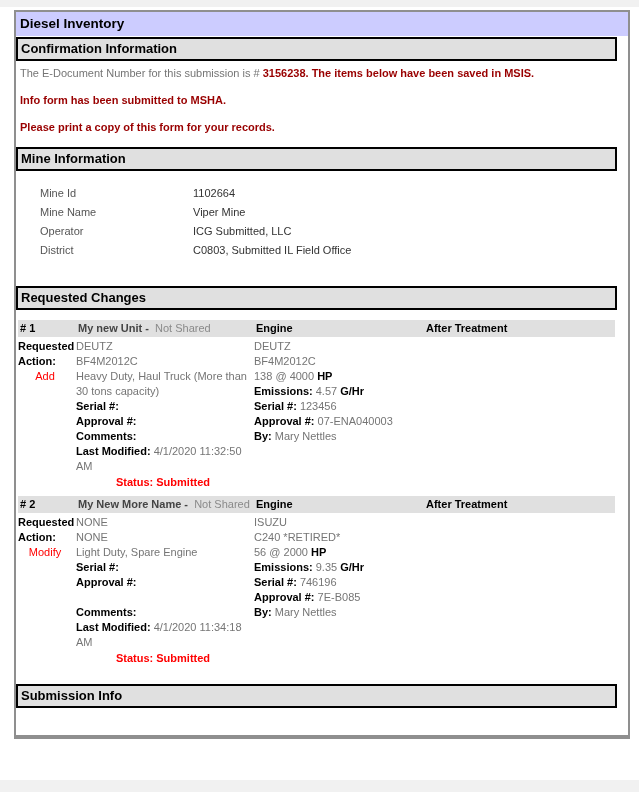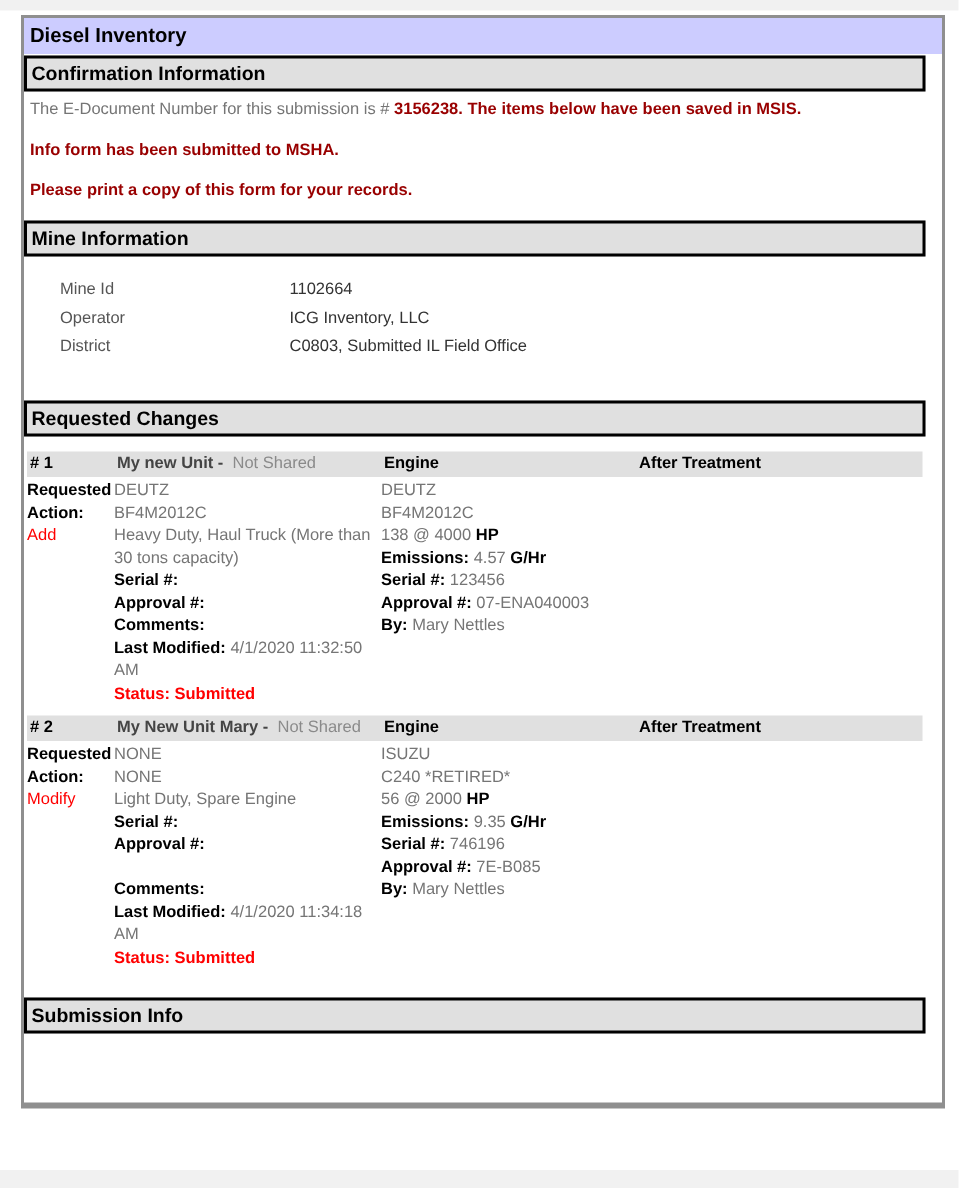--- a/index.html
+++ b/index.html
@@ -42,21 +42,21 @@
     font-weight: bold;
     padding: 2px 3px 3px 3px;
     margin: 1px 11px 0 0;
   }
 
   .conf-body { padding: 5px 8px 0 4px; }
   .conf-body p { margin: 0 0 13px 0; line-height: 14px; }
   .maroon { color: #990000; font-weight: bold; }
   .gray { color: #757575; }
   .bold { font-weight: bold; color: #000; }
-  .red { color: #ff0000; }
+  .red { color: #ff0000; text-align: center; }
 
   .mine-section { margin-top: 13px; }
   .mine-body { padding: 13px 0 6px 24px; }
   .mine-row { line-height: 19px; }
   .mine-label { display: inline-block; width: 153px; color: #555; }
   .mine-value { color: #333; }
 
   .rc-section { margin-top: 20px; }
   .rc-body { padding-top: 10px; }
 
@@ -115,21 +115,24 @@
     </div>
   </div>
 
   <div class="mine-section">
     <div class="section-header">Mine Information</div>
     <div class="mine-body">
       <div class="mine-row">
         <span class="mine-label">Mine Id</span><span class="mine-value">1102664</span>
       </div>
       <div class="mine-row">
-        <span class="mine-label">Operator</span><span class="mine-value">ICG Inventory, LLC</span>
+        <span class="mine-label">Mine Name</span><span class="mine-value">Viper Mine</span>
+      </div>
+      <div class="mine-row">
+        <span class="mine-label">Operator</span><span class="mine-value">ICG Submitted, LLC</span>
       </div>
       <div class="mine-row">
         <span class="mine-label">District</span><span class="mine-value">C0803, Submitted IL Field Office</span>
       </div>
     </div>
   </div>
 
   <div class="rc-section">
     <div class="section-header">Requested Changes</div>
     <div class="rc-body">
@@ -184,21 +187,21 @@
             </td>
             <td></td>
           </tr>
         </tbody>
           </table>
       </div>
 
       <div class="unit-block">
         <div class="unit-header">
           <span class="uh-c1"># 2</span>
-          <span class="uh-c2"><span class="unit-name">My New Unit Mary -</span>&nbsp; <span class="not-shared">Not Shared</span></span>
+          <span class="uh-c2"><span class="unit-name">My New More Name -</span>&nbsp; <span class="not-shared">Not Shared</span></span>
           <span class="uh-c3">Engine</span>
           <span class="uh-c4">After Treatment</span>
         </div>
         <table class="unit-table">
           <colgroup>
               <col class="c1">
               <col class="c2">
               <col class="c3">
               <col class="c4">
             </colgroup>

